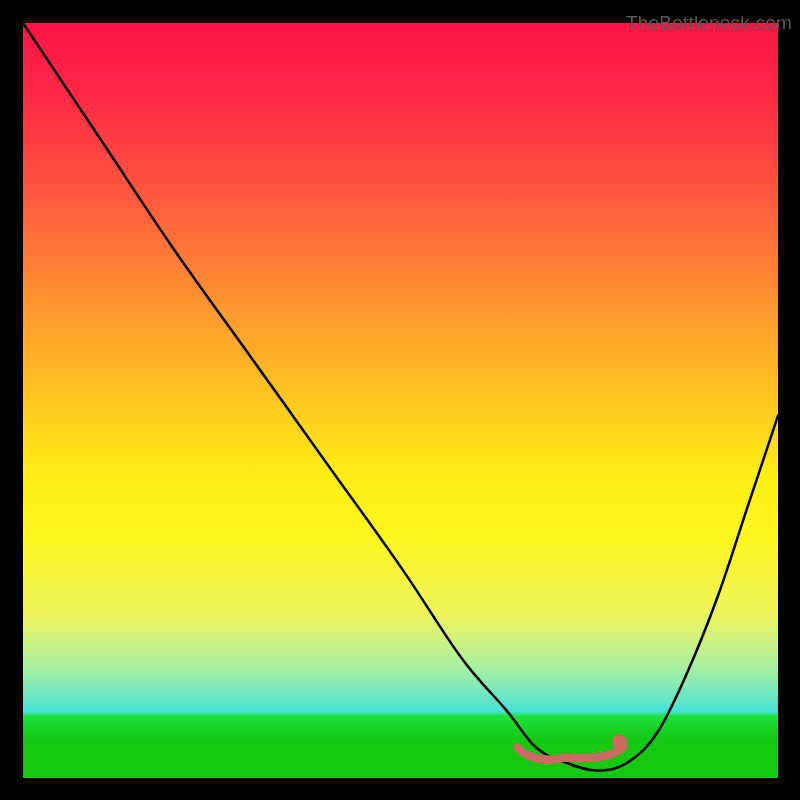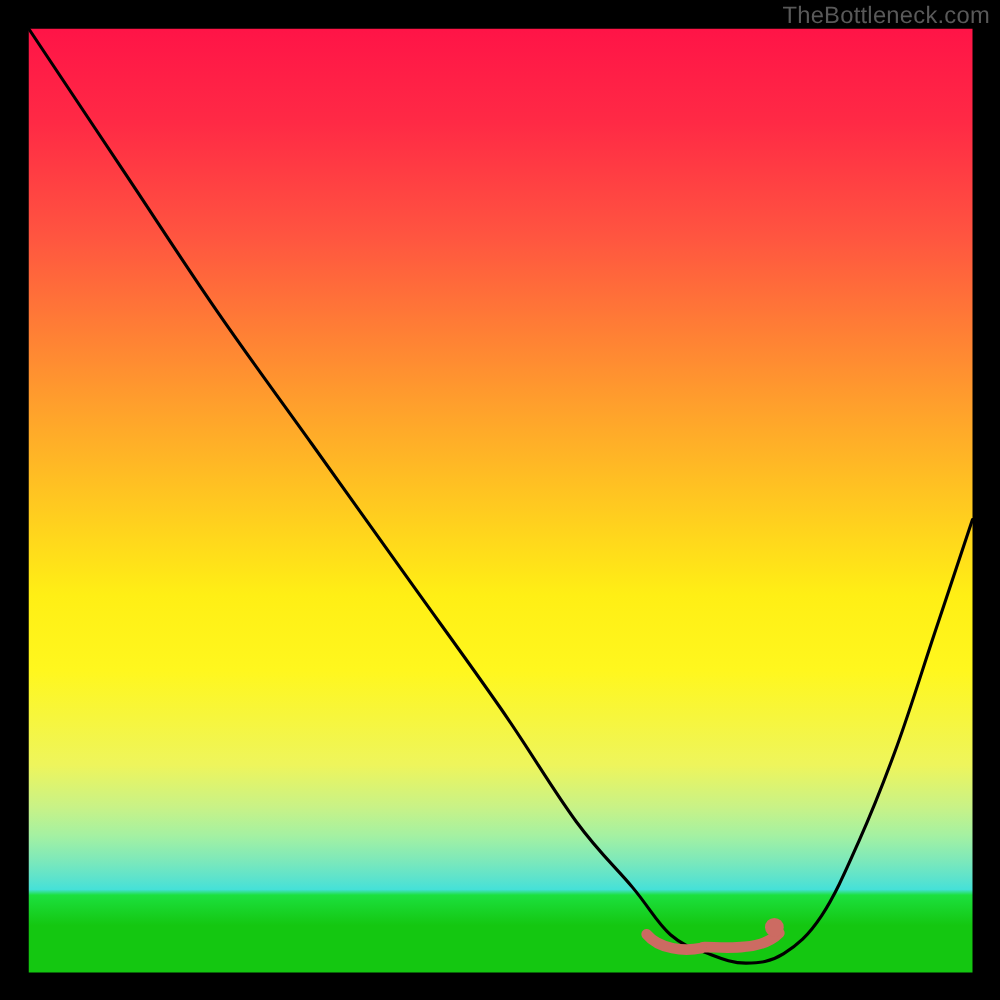--- a/index.html
+++ b/index.html
@@ -12,21 +12,21 @@
     font-family: -apple-system, BlinkMacSystemFont, "Segoe UI", Arial, sans-serif;
   }
   .chart-container {
     position: relative;
     width: 800px;
     height: 800px;
   }
   .attribution {
     position: absolute;
     right: 8px;
-    top: 2px;
+    top: 12px;
     color: #595959;
     font-size: 19px;
     font-weight: 500;
     letter-spacing: 0.2px;
     z-index: 4;
     user-select: none;
   }
   .gradient-area {
     position: absolute;
     left: 23px;

